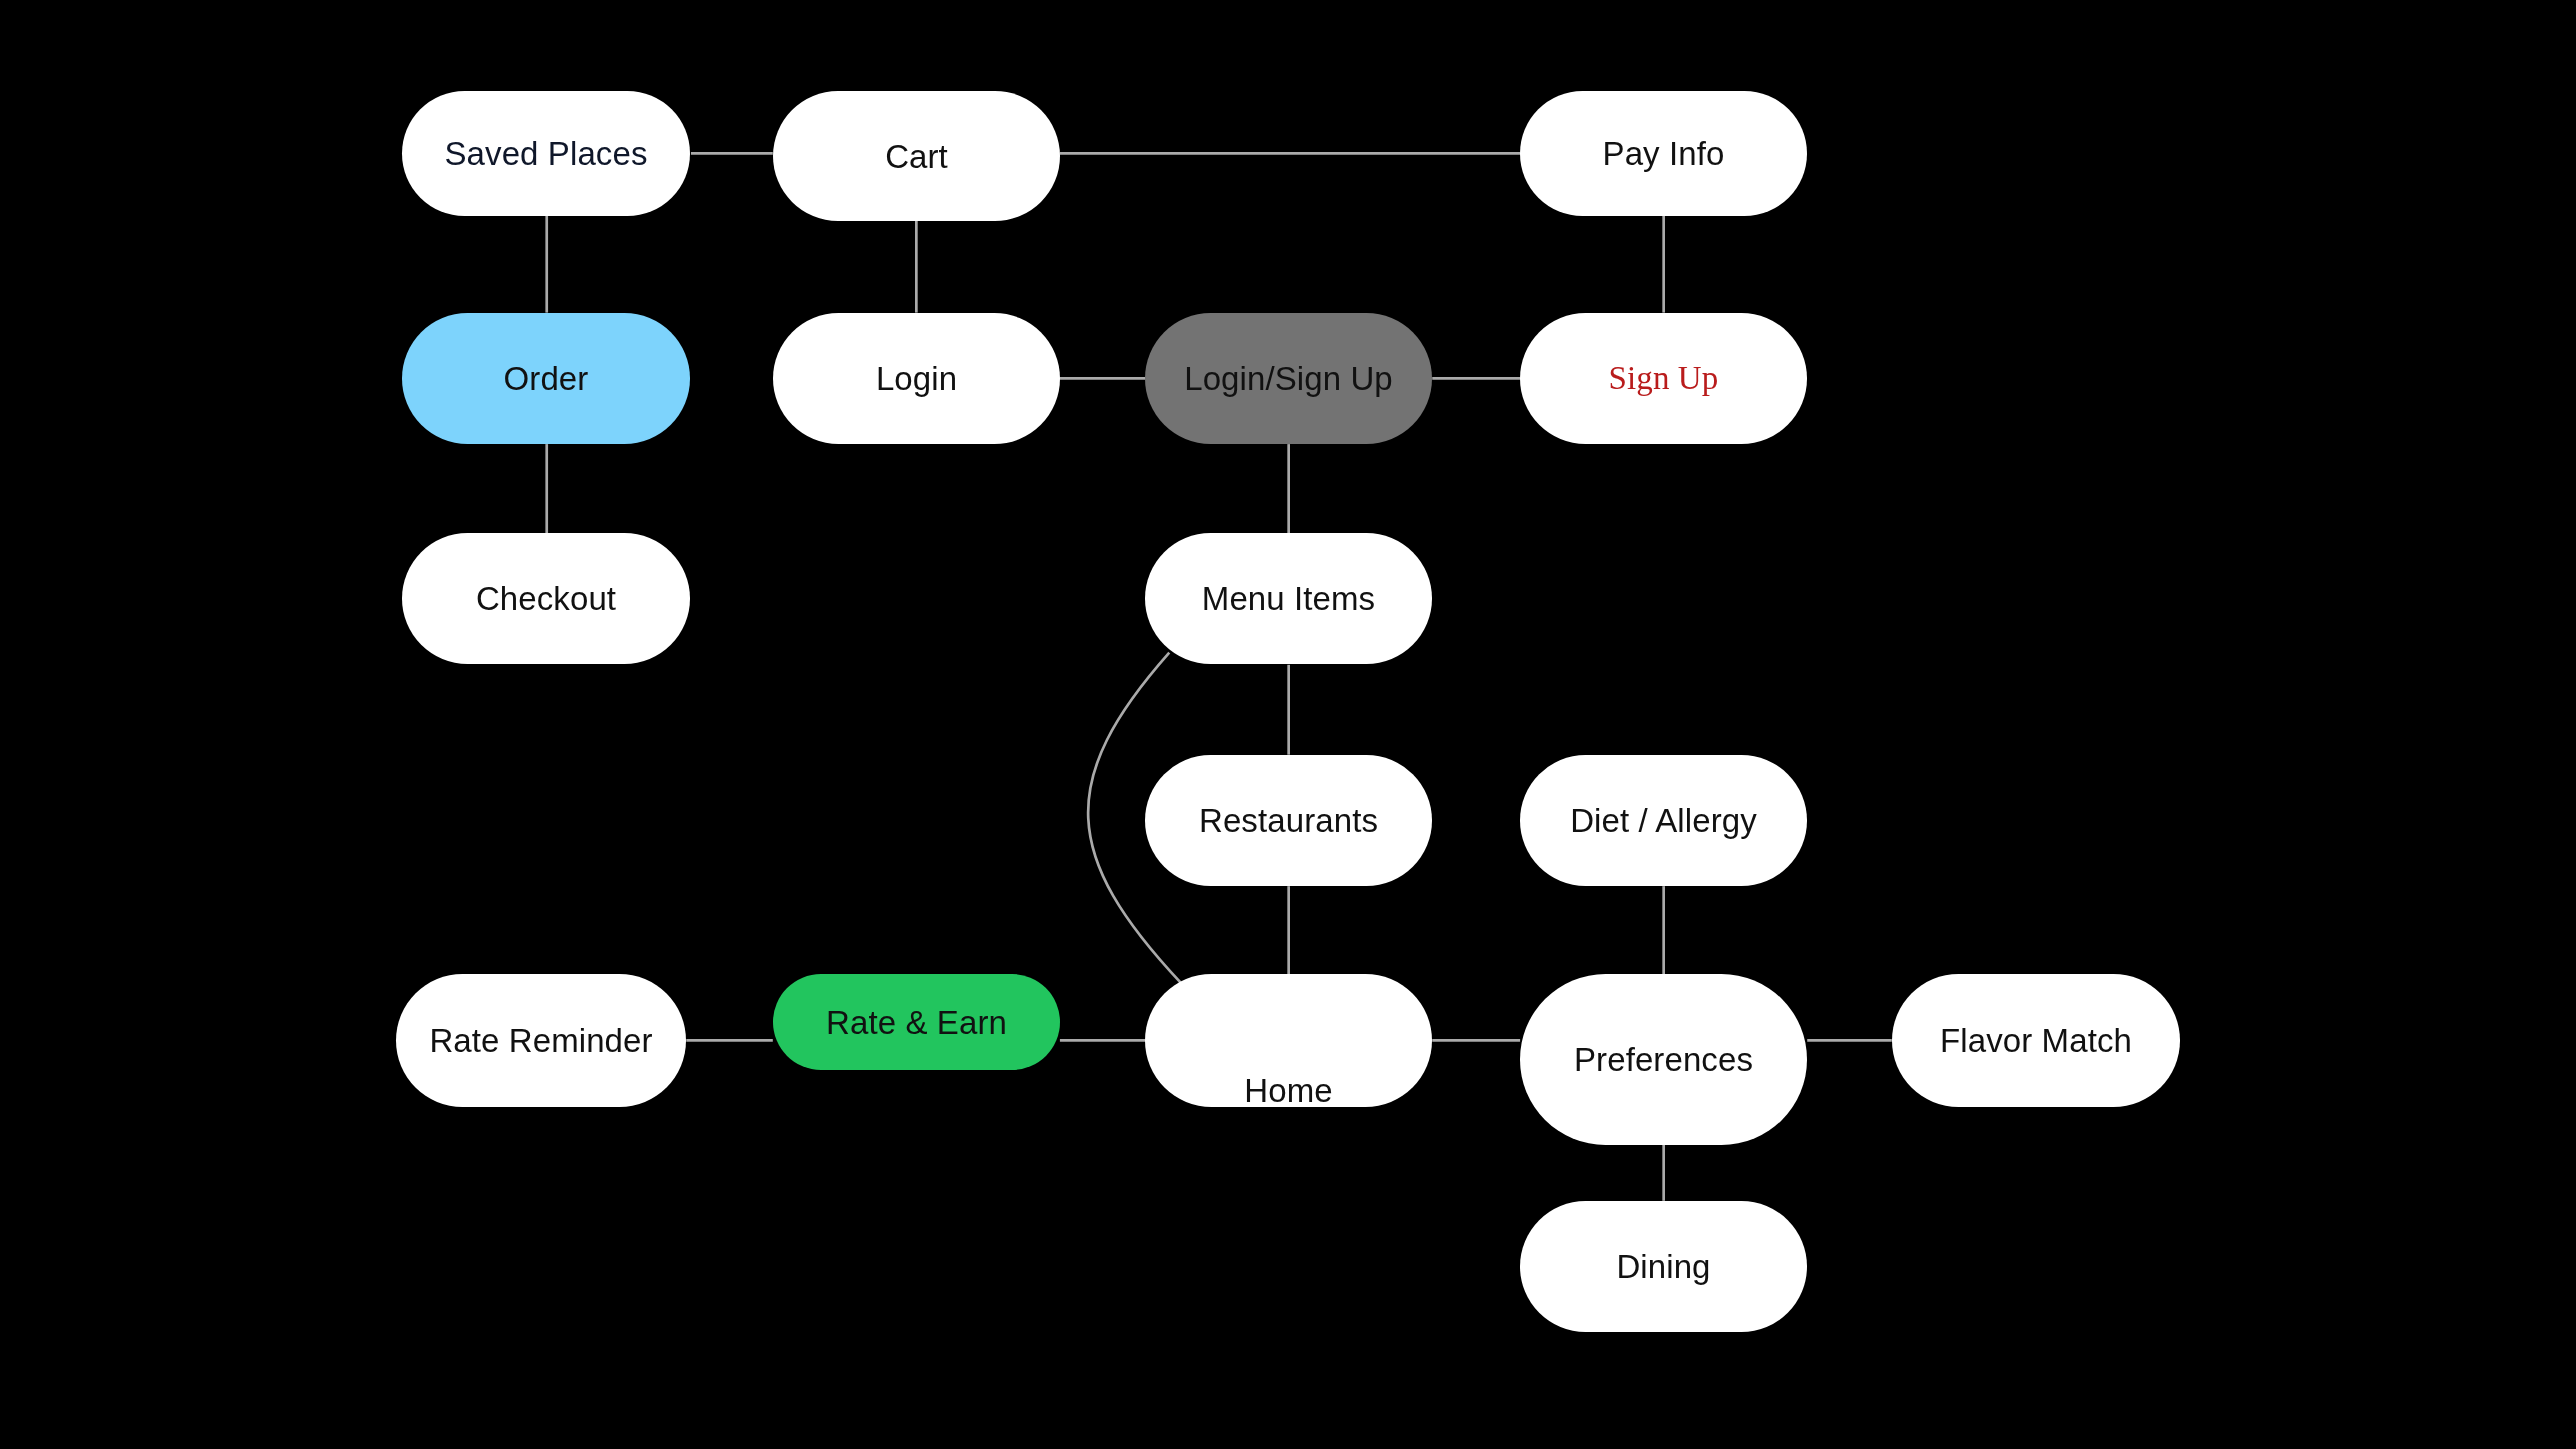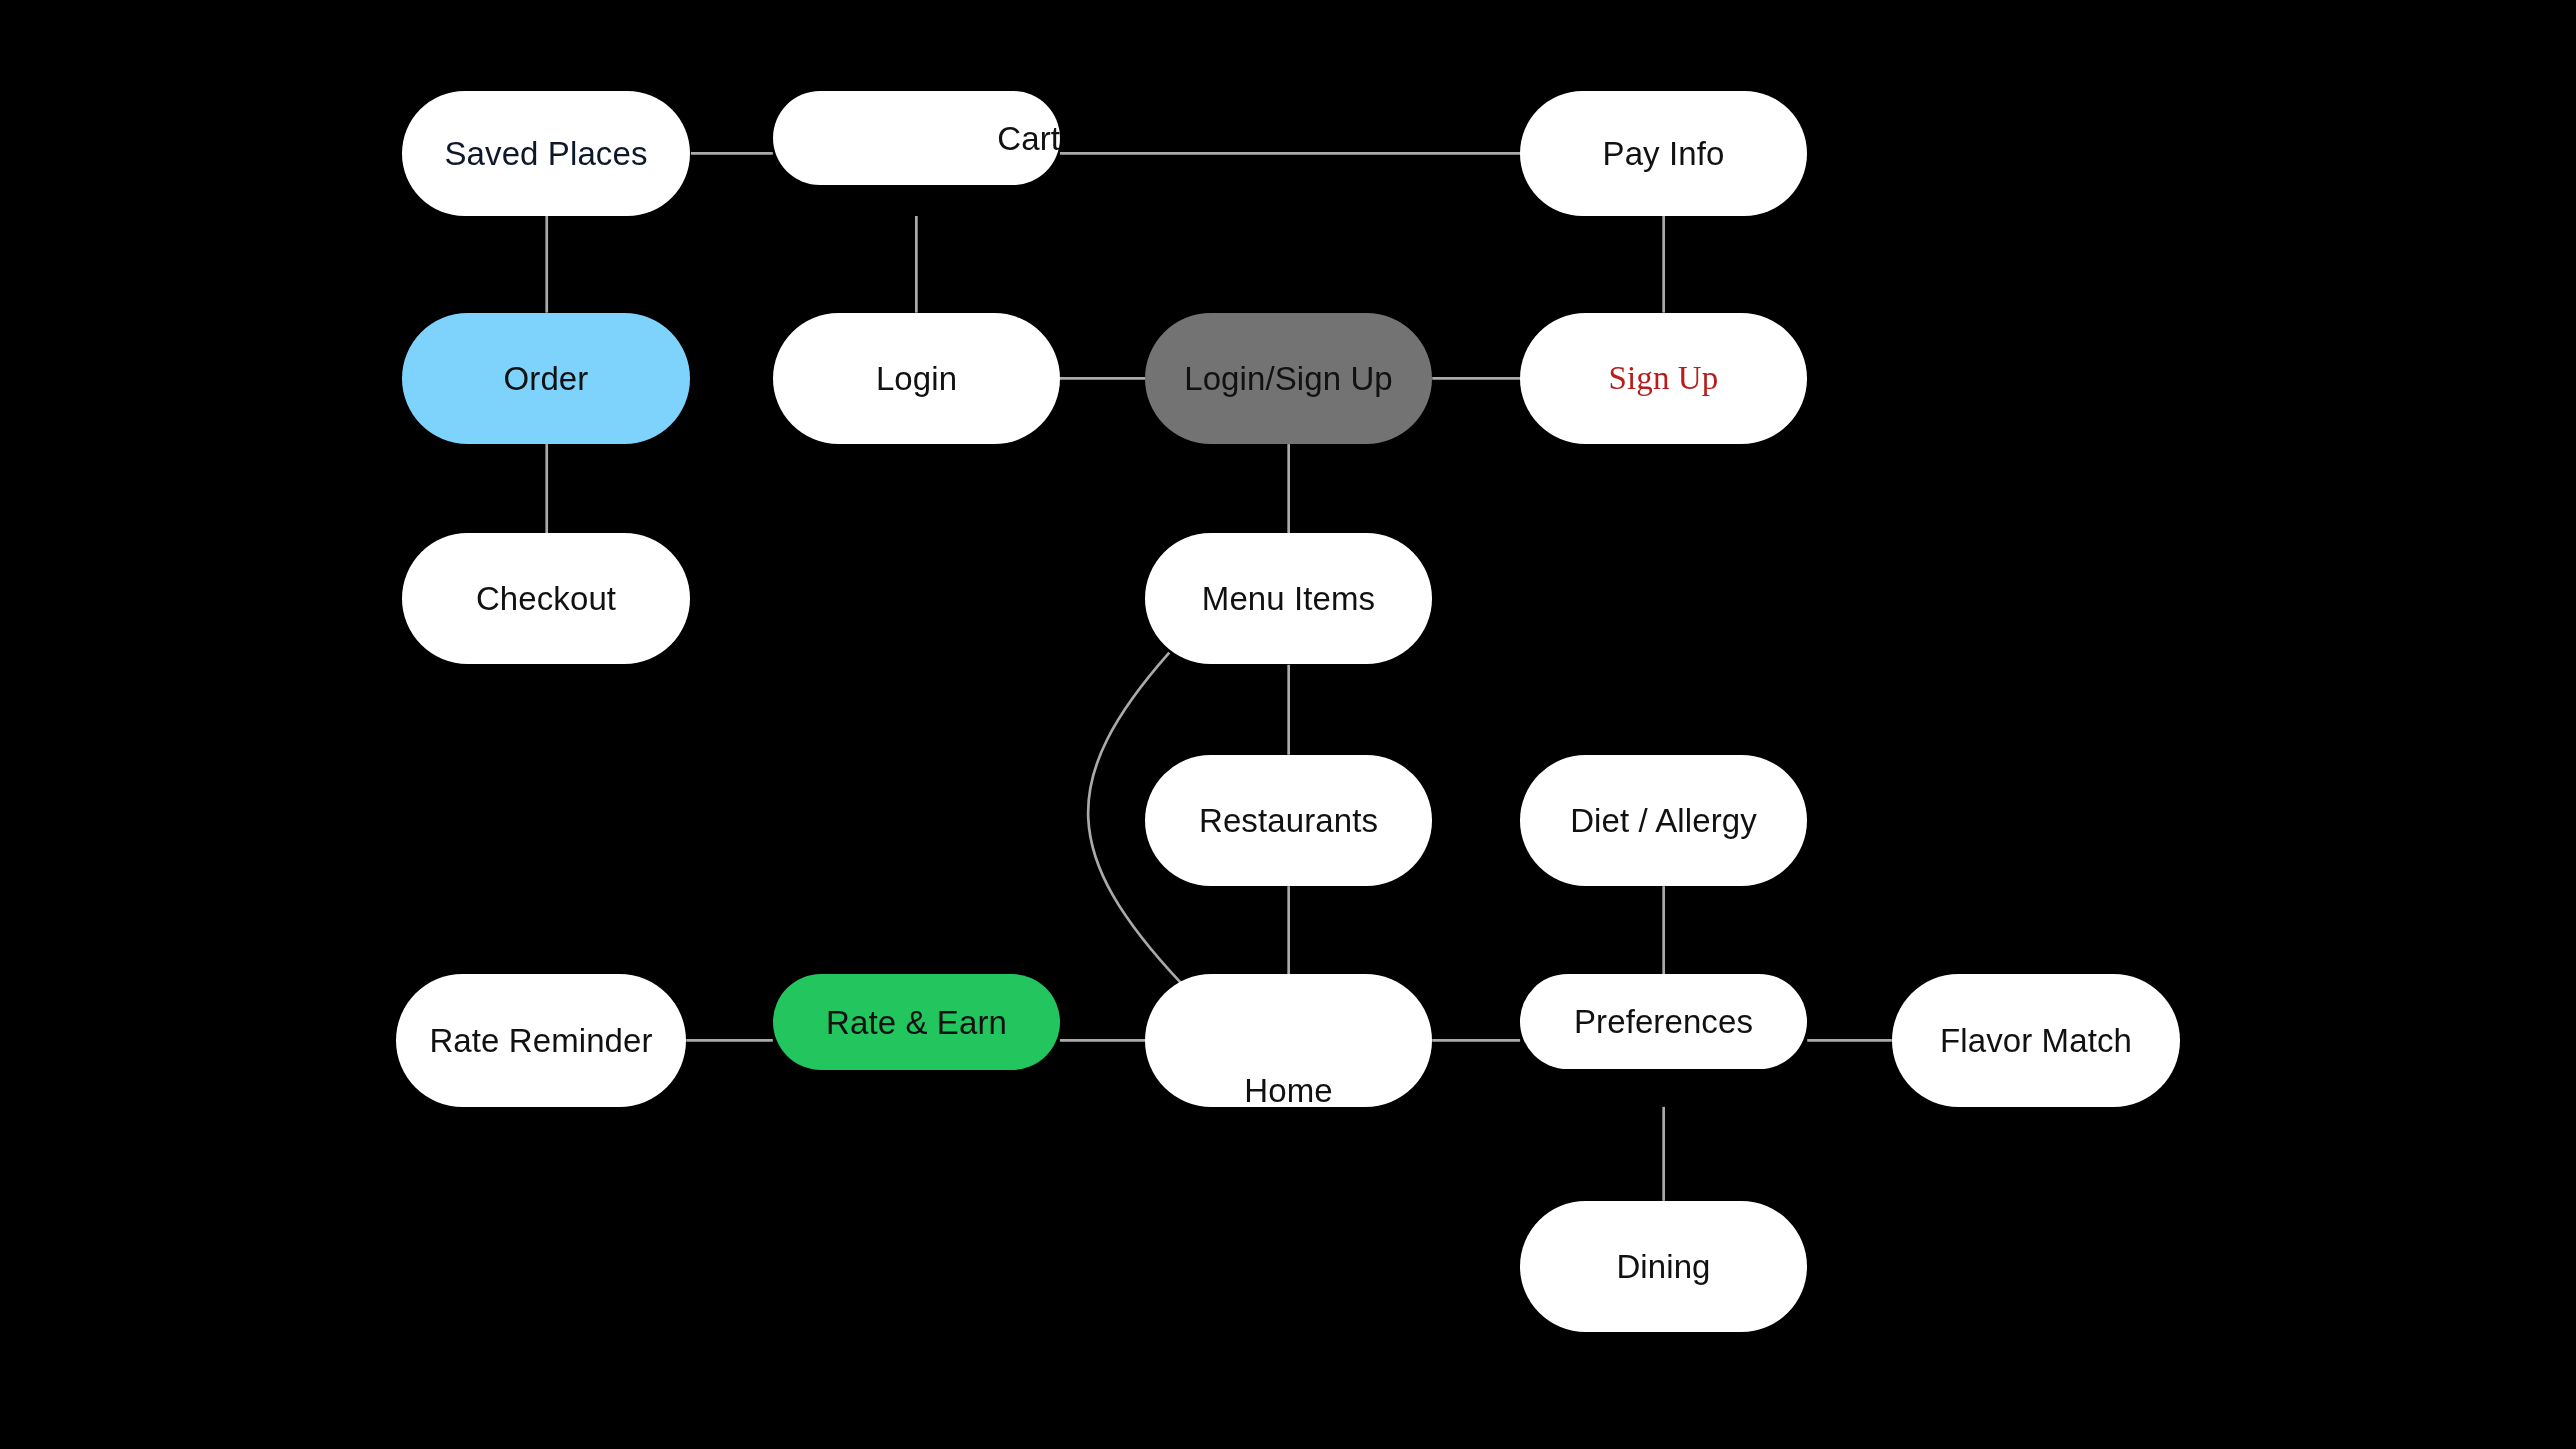--- a/index.html
+++ b/index.html
@@ -66,21 +66,21 @@
       <line x1="1023" y1="1551" x2="1152" y2="1551" stroke="#aaaaaa" stroke-width="4"></line>
       <line x1="1580" y1="1551" x2="1707" y2="1551" stroke="#aaaaaa" stroke-width="4"></line>
       <line x1="2135" y1="1551" x2="2266" y2="1551" stroke="#aaaaaa" stroke-width="4"></line>
       <line x1="2694" y1="1551" x2="2820" y2="1551" stroke="#aaaaaa" stroke-width="4"></line>
       <line x1="2480" y1="1321" x2="2480" y2="1452" stroke="#aaaaaa" stroke-width="4"></line>
       <line x1="2480" y1="1650" x2="2480" y2="1790" stroke="#aaaaaa" stroke-width="4"></line>
     </svg>
 <div class="node" style="left: 402px; top: 91px; width: 288px; height: 125px; background: rgb(255, 255, 255);">
       <span class="node-label" style="color: #0f172a;">Saved Places</span>
     </div>
-    <div class="node" style="left: 773px; top: 91px; width: 287px; height: 94px; background: rgb(255, 255, 255); justify-content: flex-end;">
+    <div class="node" style="left: 773px; top: 91px; width: 287px; height: 130px; background: rgb(255, 255, 255);">
       <span class="node-label" style="color: rgb(17, 17, 17);">Cart</span>
     </div>
     <div class="node" style="left: 1520px; top: 91px; width: 287px; height: 125px; background: rgb(255, 255, 255);">
       <span class="node-label" style="color: rgb(17, 17, 17);">Pay Info</span>
     </div>
     <div class="node" style="left: 402px; top: 313px; width: 288px; height: 131px; background: #7dd3fc;">
       <span class="node-label" style="color: rgb(17, 17, 17);">Order</span>
     </div>
     <div class="node" style="left: 773px; top: 313px; width: 287px; height: 131px; background: rgb(255, 255, 255);">
       <span class="node-label" style="color: rgb(17, 17, 17);">Login</span>
@@ -105,21 +105,21 @@
     </div>
     <div class="node" style="left: 396px; top: 974px; width: 290px; height: 133px; background: rgb(255, 255, 255);">
       <span class="node-label" style="color: rgb(17, 17, 17);">Rate Reminder</span>
     </div>
     <div class="node" style="left: 773px; top: 974px; width: 287px; height: 96px; background: #22c55e; align-items: center;">
       <span class="node-label" style="color: rgb(17, 17, 17);">Rate &amp; Earn</span>
     </div>
     <div class="node" style="left: 1145px; top: 974px; width: 287px; height: 133px; background: rgb(255, 255, 255); align-items: flex-end;">
       <span class="node-label" style="color: rgb(17, 17, 17);">Home</span>
     </div>
-    <div class="node" style="left: 1520px; top: 974px; width: 287px; height: 95px; background: rgb(255, 255, 255);">
+    <div class="node" style="left: 1520px; top: 974px; width: 287px; height: 171px; background: rgb(255, 255, 255);">
       <span class="node-label" style="color: rgb(17, 17, 17);">Preferences</span>
     </div>
     <div class="node" style="left: 1892px; top: 974px; width: 288px; height: 133px; background: rgb(255, 255, 255);">
       <span class="node-label" style="color: rgb(17, 17, 17);">Flavor Match</span>
     </div>
     <div class="node" style="left: 1520px; top: 1201px; width: 287px; height: 131px; background: rgb(255, 255, 255);">
       <span class="node-label" style="color: rgb(17, 17, 17);">Dining</span>
     </div>
   </div>
 

